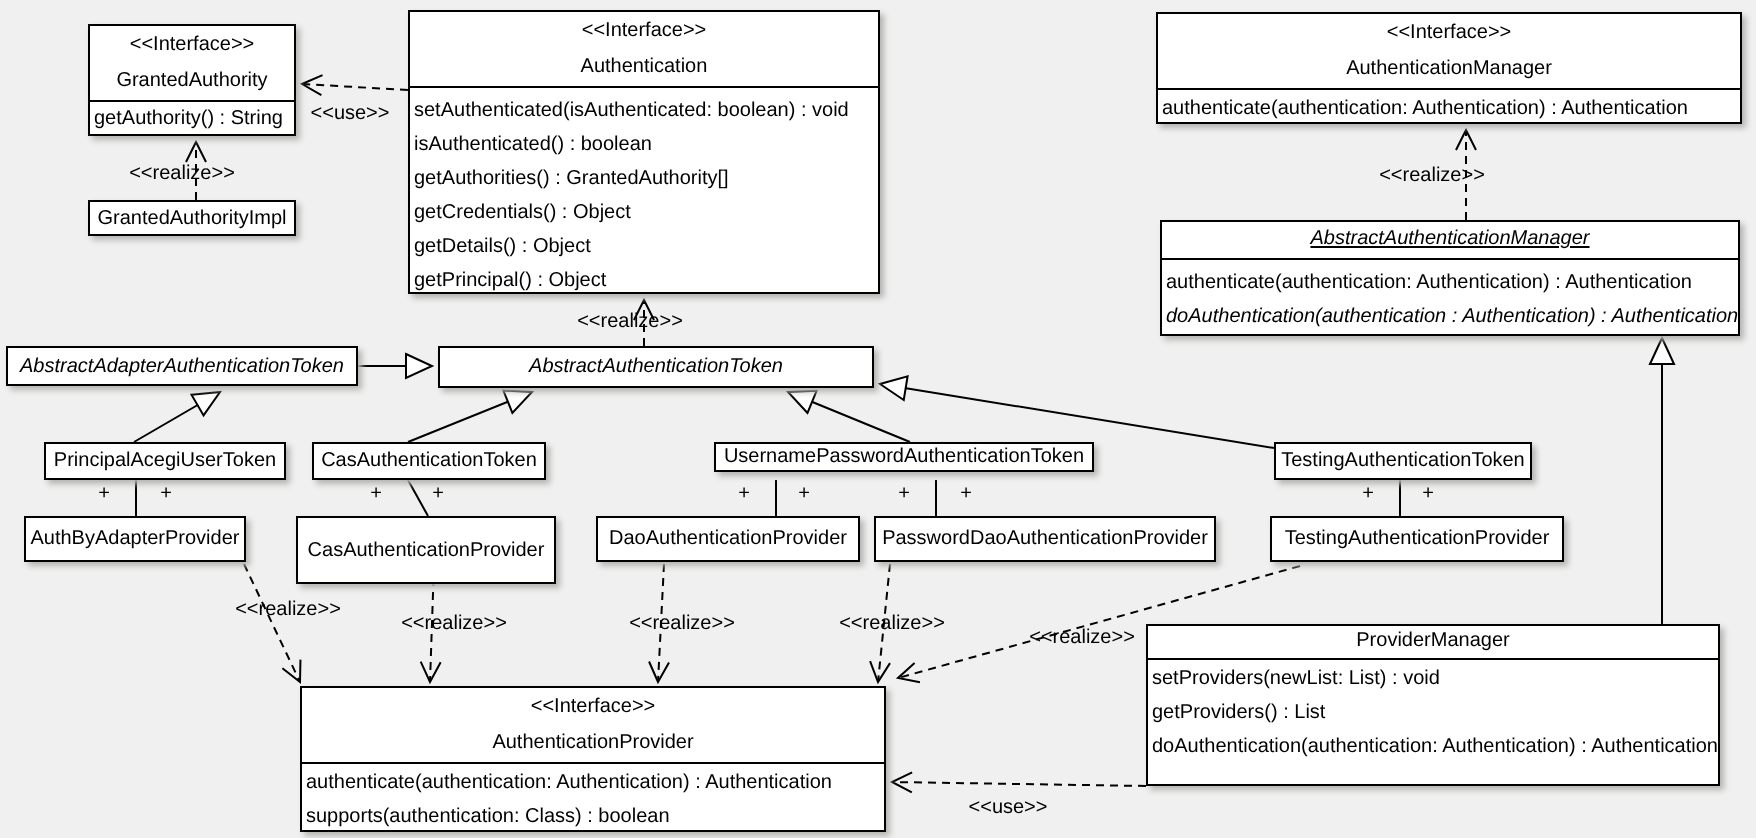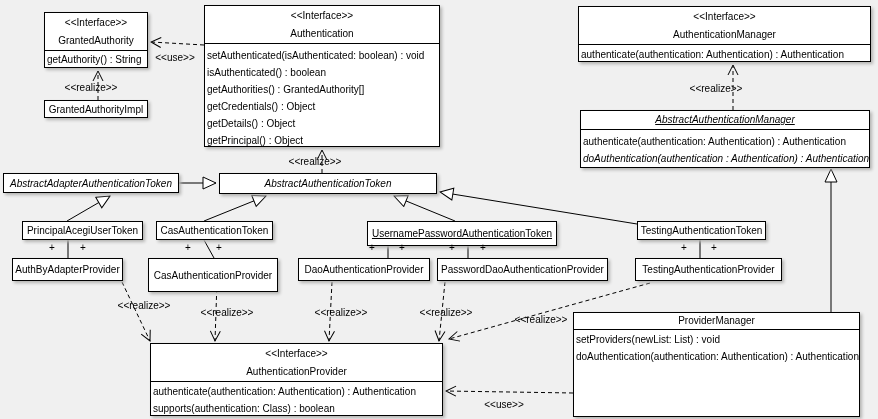--- a/index.html
+++ b/index.html
@@ -119,21 +119,21 @@
   </div>
 
   <div class="box single" style="left:22px;top:221px;width:121px;height:19px;">
     <span>PrincipalAcegiUserToken</span>
   </div>
 
   <div class="box single" style="left:156px;top:221px;width:117px;height:19px;">
     <span>CasAuthenticationToken</span>
   </div>
 
-  <div class="box single" style="left:367px;top:221px;width:190px;height:25px;text-decoration:underline;">
+  <div class="box single" style="left:357px;top:221px;width:190px;height:15px;">
     <span>UsernamePasswordAuthenticationToken</span>
   </div>
 
   <div class="box single" style="left:637px;top:221px;width:129px;height:19px;">
     <span>TestingAuthenticationToken</span>
   </div>
 
   <div class="box single" style="left:12px;top:258px;width:111px;height:23px;">
     <span>AuthByAdapterProvider</span>
   </div>
@@ -158,26 +158,27 @@
     <div class="hd" style="height:37px;">
       <div class="stereo">&lt;&lt;Interface&gt;&gt;</div>
       <div class="cname">AuthenticationProvider</div>
     </div>
     <div class="methods m1">
       <div>authenticate(authentication: Authentication) : Authentication</div>
       <div>supports(authentication: Class) : boolean</div>
     </div>
   </div>
 
-  <div class="box" style="left:573px;top:312px;width:287px;height:105px;">
+  <div class="box" style="left:573px;top:312px;width:287px;height:81px;">
     <div class="hd">
       <div class="cname" style="line-height:16px;">ProviderManager</div>
     </div>
     <div class="methods m1">
       <div>setProviders(newList: List) : void</div>
+      <div>getProviders() : List</div>
       <div>doAuthentication(authentication: Authentication) : Authentication</div>
     </div>
   </div>
 
   <div class="lbl" style="left:175px;top:57px;">&lt;&lt;use&gt;&gt;</div>
   <div class="lbl" style="left:91px;top:87px;">&lt;&lt;realize&gt;&gt;</div>
   <div class="lbl" style="left:315px;top:161px;">&lt;&lt;realize&gt;&gt;</div>
   <div class="lbl" style="left:716px;top:88px;">&lt;&lt;realize&gt;&gt;</div>
   <div class="lbl" style="left:144px;top:305px;">&lt;&lt;realize&gt;&gt;</div>
   <div class="lbl" style="left:227px;top:312px;">&lt;&lt;realize&gt;&gt;</div>

